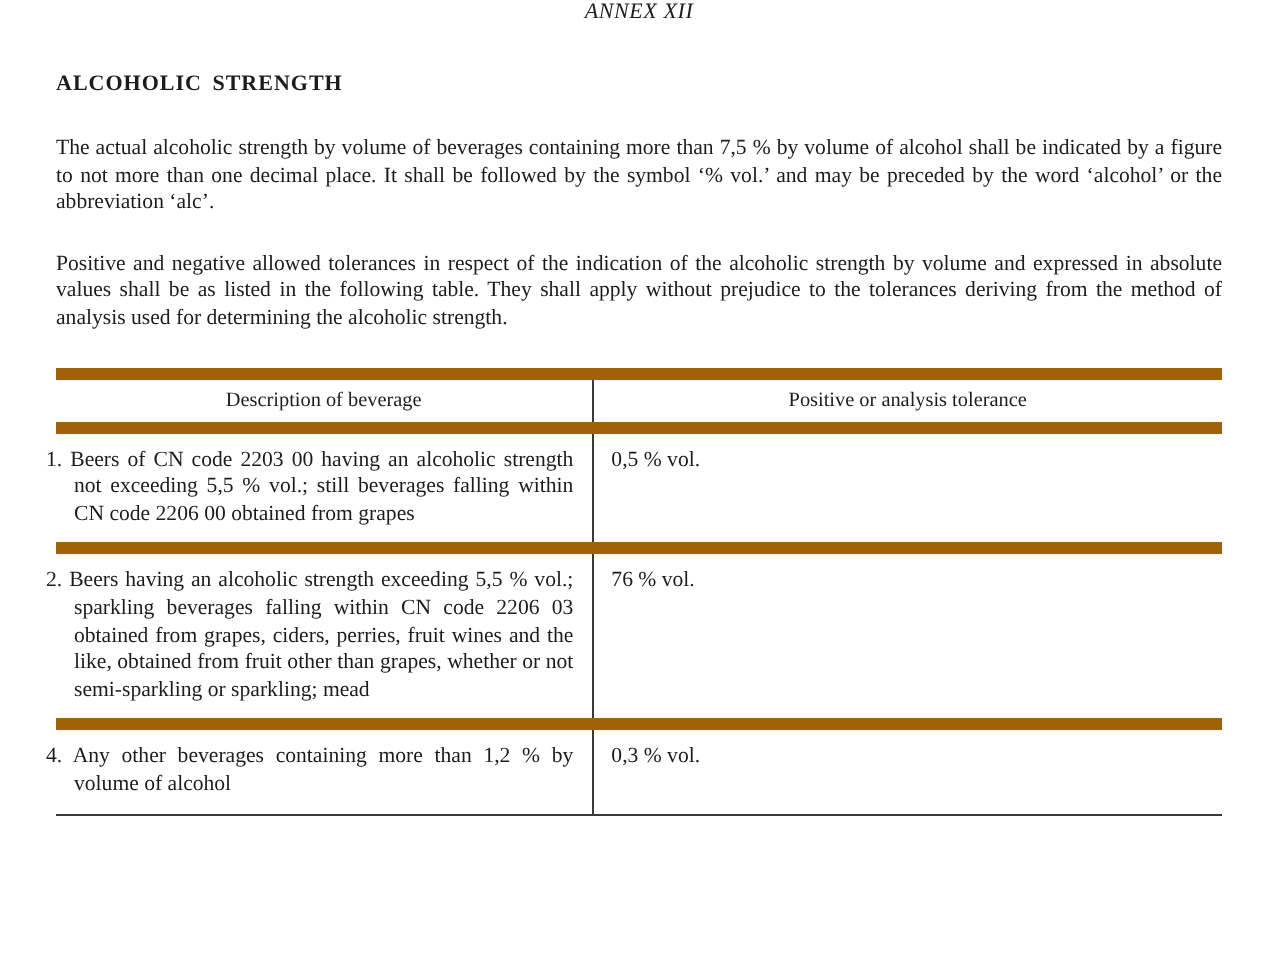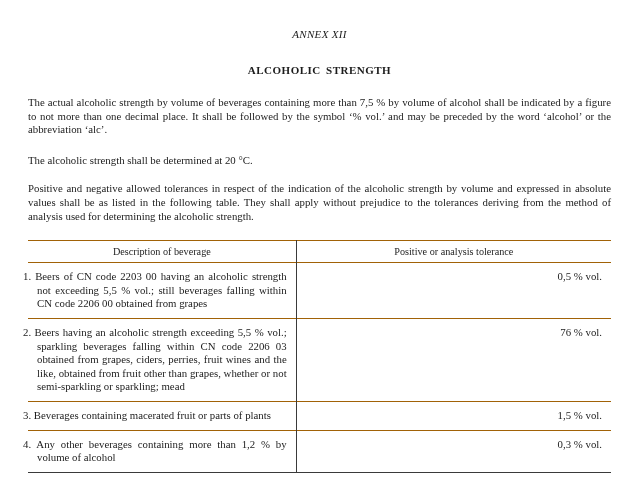--- a/index.html
+++ b/index.html
@@ -9,32 +9,31 @@
     width: 640px;
     height: 480px;
     font-family: "Liberation Serif", "DejaVu Serif", serif;
     color: #1c1c1c;
     -webkit-font-smoothing: antialiased;
   }
   .page {
     box-sizing: border-box;
     width: 639px;
     height: 480px;
-    padding: 28px 28px 0 28px;
+    padding: 0 28px 0 28px;
     overflow: hidden;
   }
   .annex-title {
     text-align: center;
     font-style: italic;
     font-size: 11px;
     letter-spacing: 0.3px;
     margin: 0 0 24px 0;
   }
   .heading {
-    text-align: center;
     font-weight: bold;
     font-size: 11px;
     letter-spacing: 0.5px;
     word-spacing: 2px;
     margin: 0 0 20px 0;
   }
   .para {
     font-size: 10.8px;
     line-height: 13.6px;
     text-align: justify;
@@ -45,21 +44,21 @@
   }
   table.tol-table {
     width: 100%;
     border-collapse: collapse;
     font-size: 10.8px;
     margin-top: 4px;
     border-bottom: 1px solid #3a3a3a;
   }
   table.tol-table th,
   table.tol-table td {
-    border-top: 1px solid #a16207;
+    border-top: 6px solid #a16207;
     vertical-align: top;
     padding: 7px 9px;
   }
   table.tol-table th:first-child,
   table.tol-table td:first-child {
     border-right: 1px solid #3a3a3a;
     width: 46%;
   }
   table.tol-table th {
     font-weight: normal;
@@ -70,58 +69,52 @@
   td.desc {
     text-align: justify;
     line-height: 13.6px;
     padding-left: 23px;
     text-indent: -14px;
     margin-left: 30px;
   }
   td.tol {
     line-height: 13.6px;
     white-space: nowrap;
-    text-align: right;
   }
 </style>
 </head>
 <body>
 
 <div class="page">
 
   <div class="annex-title">ANNEX XII</div>
 
   <div class="heading">ALCOHOLIC STRENGTH</div>
 
   <p class="para">The actual alcoholic strength by volume of beverages containing more than 7,5 % by volume of alcohol shall be indicated by a figure to not more than one decimal place. It shall be followed by the symbol ‘% vol.’ and may be preceded by the word ‘alcohol’ or the abbreviation ‘alc’.</p>
 
-  <p class="para single">The alcoholic strength shall be determined at 20 °C.</p>
 
   <p class="para">Positive and negative allowed tolerances in respect of the indication of the alcoholic strength by volume and expressed in absolute values shall be as listed in the following table. They shall apply without prejudice to the tolerances deriving from the method of analysis used for determining the alcoholic strength.</p>
 
   <table class="tol-table">
     <thead>
       <tr>
         <th>Description of beverage</th>
         <th>Positive or analysis tolerance</th>
       </tr>
     </thead>
     <tbody>
       <tr>
         <td class="desc">1. Beers of CN code 2203 00 having an alcoholic strength not exceeding 5,5 % vol.; still beverages falling within CN code 2206 00 obtained from grapes</td>
         <td class="tol">0,5 % vol.</td>
       </tr>
       <tr>
         <td class="desc">2. Beers having an alcoholic strength exceeding 5,5 % vol.; sparkling beverages falling within CN code 2206 03 obtained from grapes, ciders, perries, fruit wines and the like, obtained from fruit other than grapes, whether or not semi-sparkling or sparkling; mead</td>
         <td class="tol">76 % vol.</td>
       </tr>
       <tr>
-        <td class="desc">3. Beverages containing macerated fruit or parts of plants</td>
-        <td class="tol">1,5 % vol.</td>
-      </tr>
-      <tr>
         <td class="desc">4. Any other beverages containing more than 1,2 % by volume of alcohol</td>
         <td class="tol">0,3 % vol.</td>
       </tr>
     </tbody>
   </table>
 
 </div>
 
 </body></html>

